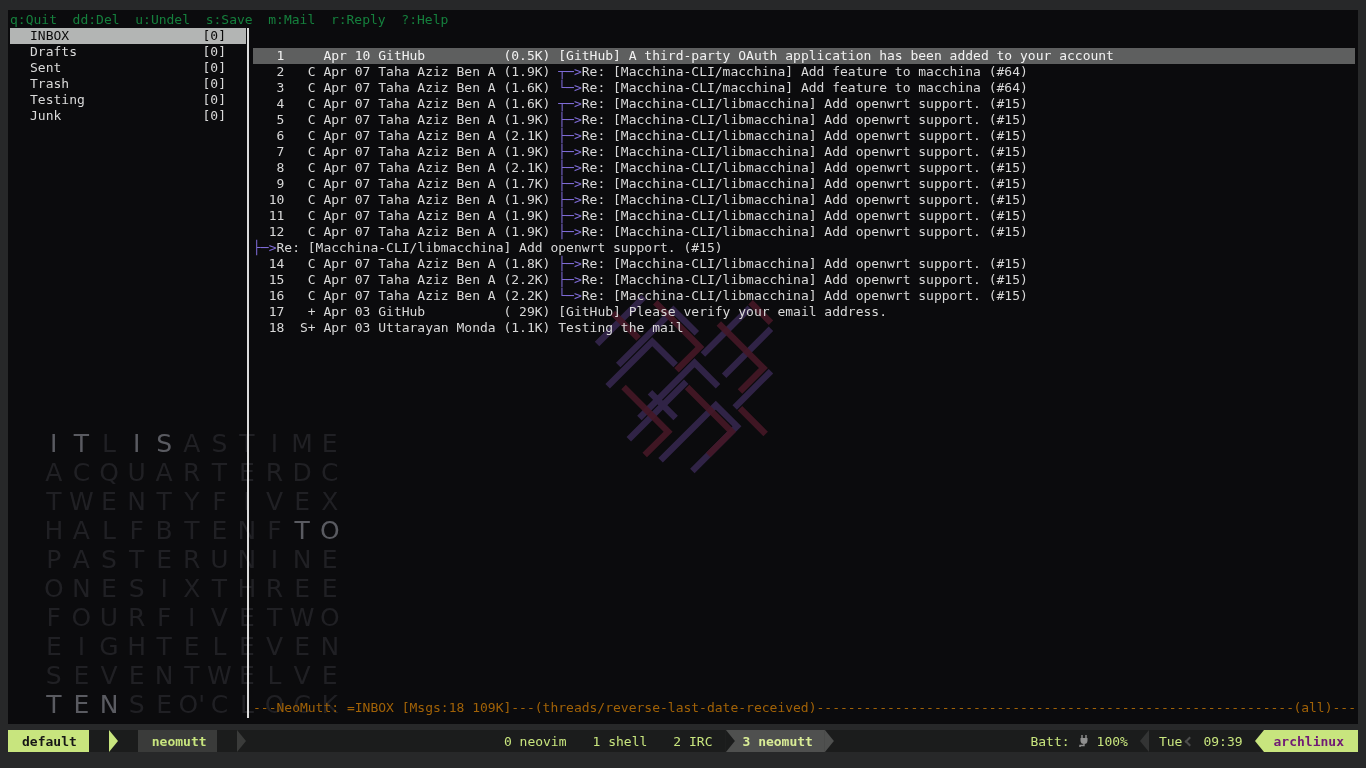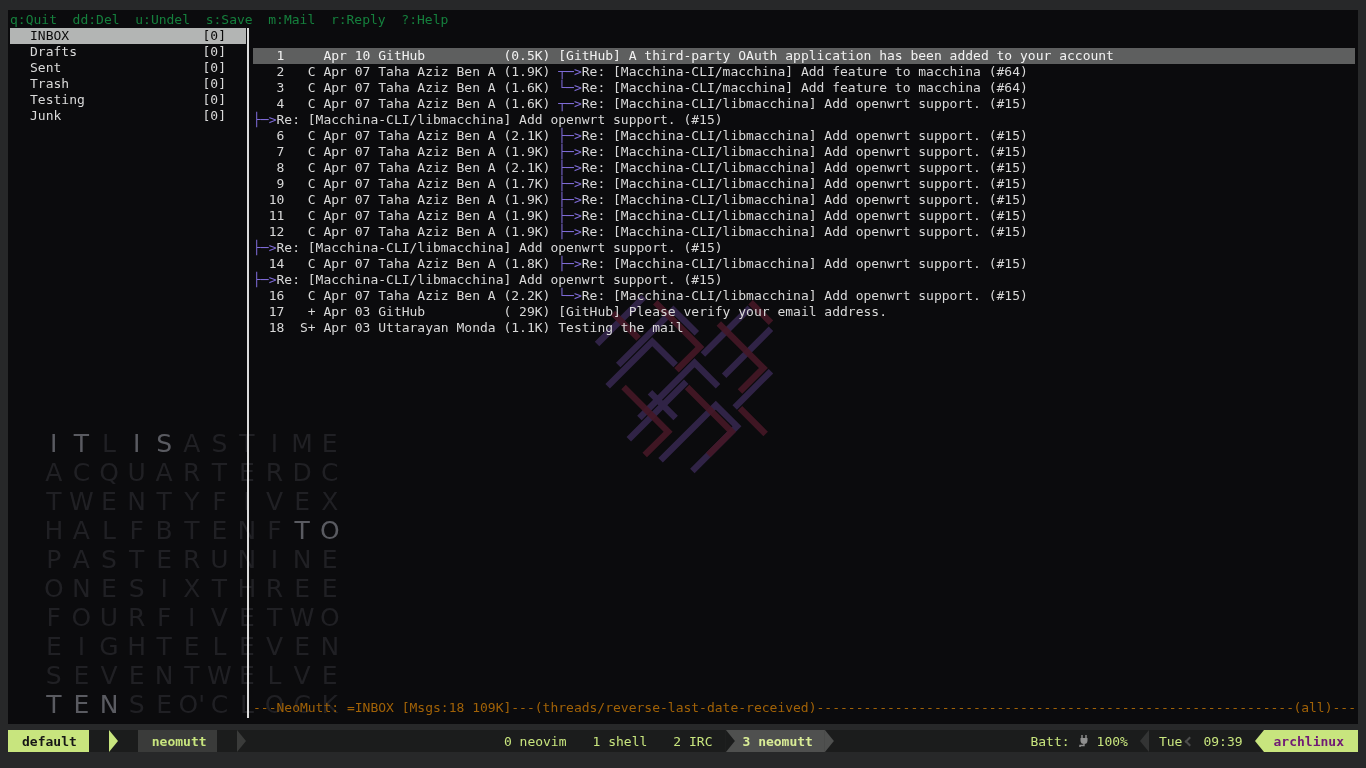--- a/index.html
+++ b/index.html
@@ -235,31 +235,31 @@
           </div>
         </div>
 
       <div class="divider"></div>
 
       <div class="maillist" id="maillist">
           <div class="mail-row sel"><span class="meta">   1     Apr 10 GitHub          (0.5K) </span><span class="tree"></span><span>[GitHub] A third-party OAuth application has been added to your account</span></div>
           <div class="mail-row"><span class="meta">   2   C Apr 07 Taha Aziz Ben A (1.9K) </span><span class="tree">┬─&gt;</span><span>Re: [Macchina-CLI/macchina] Add feature to macchina (#64)</span></div>
           <div class="mail-row"><span class="meta">   3   C Apr 07 Taha Aziz Ben A (1.6K) </span><span class="tree">└─&gt;</span><span>Re: [Macchina-CLI/macchina] Add feature to macchina (#64)</span></div>
           <div class="mail-row"><span class="meta">   4   C Apr 07 Taha Aziz Ben A (1.6K) </span><span class="tree">┬─&gt;</span><span>Re: [Macchina-CLI/libmacchina] Add openwrt support. (#15)</span></div>
-          <div class="mail-row"><span class="tree">├─&gt;</span><span>Re: [Macchina-CLI/libmacchina] Add openwrt support. (#15)</span></div>
+          <div class="mail-row"><span class="meta">   5   C Apr 07 Taha Aziz Ben A (1.9K) </span><span class="tree">├─&gt;</span><span>Re: [Macchina-CLI/libmacchina] Add openwrt support. (#15)</span></div>
           <div class="mail-row"><span class="meta">   6   C Apr 07 Taha Aziz Ben A (2.1K) </span><span class="tree">├─&gt;</span><span>Re: [Macchina-CLI/libmacchina] Add openwrt support. (#15)</span></div>
           <div class="mail-row"><span class="meta">   7   C Apr 07 Taha Aziz Ben A (1.9K) </span><span class="tree">├─&gt;</span><span>Re: [Macchina-CLI/libmacchina] Add openwrt support. (#15)</span></div>
           <div class="mail-row"><span class="meta">   8   C Apr 07 Taha Aziz Ben A (2.1K) </span><span class="tree">├─&gt;</span><span>Re: [Macchina-CLI/libmacchina] Add openwrt support. (#15)</span></div>
           <div class="mail-row"><span class="meta">   9   C Apr 07 Taha Aziz Ben A (1.7K) </span><span class="tree">├─&gt;</span><span>Re: [Macchina-CLI/libmacchina] Add openwrt support. (#15)</span></div>
           <div class="mail-row"><span class="meta">  10   C Apr 07 Taha Aziz Ben A (1.9K) </span><span class="tree">├─&gt;</span><span>Re: [Macchina-CLI/libmacchina] Add openwrt support. (#15)</span></div>
           <div class="mail-row"><span class="meta">  11   C Apr 07 Taha Aziz Ben A (1.9K) </span><span class="tree">├─&gt;</span><span>Re: [Macchina-CLI/libmacchina] Add openwrt support. (#15)</span></div>
           <div class="mail-row"><span class="meta">  12   C Apr 07 Taha Aziz Ben A (1.9K) </span><span class="tree">├─&gt;</span><span>Re: [Macchina-CLI/libmacchina] Add openwrt support. (#15)</span></div>
           <div class="mail-row"><span class="tree">├─&gt;</span><span>Re: [Macchina-CLI/libmacchina] Add openwrt support. (#15)</span></div>
           <div class="mail-row"><span class="meta">  14   C Apr 07 Taha Aziz Ben A (1.8K) </span><span class="tree">├─&gt;</span><span>Re: [Macchina-CLI/libmacchina] Add openwrt support. (#15)</span></div>
-          <div class="mail-row"><span class="tree">├─&gt;</span><span>Re: [Macchina-CLI/libmacchina] Add openwrt support. (#15)</span></div>
+          <div class="mail-row"><span class="meta">  15   C Apr 07 Taha Aziz Ben A (2.2K) </span><span class="tree">├─&gt;</span><span>Re: [Macchina-CLI/libmacchina] Add openwrt support. (#15)</span></div>
           <div class="mail-row"><span class="meta">  16   C Apr 07 Taha Aziz Ben A (2.2K) </span><span class="tree">└─&gt;</span><span>Re: [Macchina-CLI/libmacchina] Add openwrt support. (#15)</span></div>
           <div class="mail-row"><span class="meta">  17   + Apr 03 GitHub          ( 29K) </span><span class="tree"></span><span>[GitHub] Please verify your email address.</span></div>
           <div class="mail-row"><span class="meta">  18  S+ Apr 03 Uttarayan Monda (1.1K) </span><span class="tree"></span><span>Testing the mail</span></div>
         </div>
 
       <div class="statusline">
         <span>---NeoMutt: =INBOX [Msgs:18 109K]---(threads/reverse-last-date-received)</span>
         <span class="fill" id="statusfill">--------------------------------------------------------------------------------------------------------------------------------------------------------------------------------------------------------</span>
         <span>(all)---</span>
       </div>

